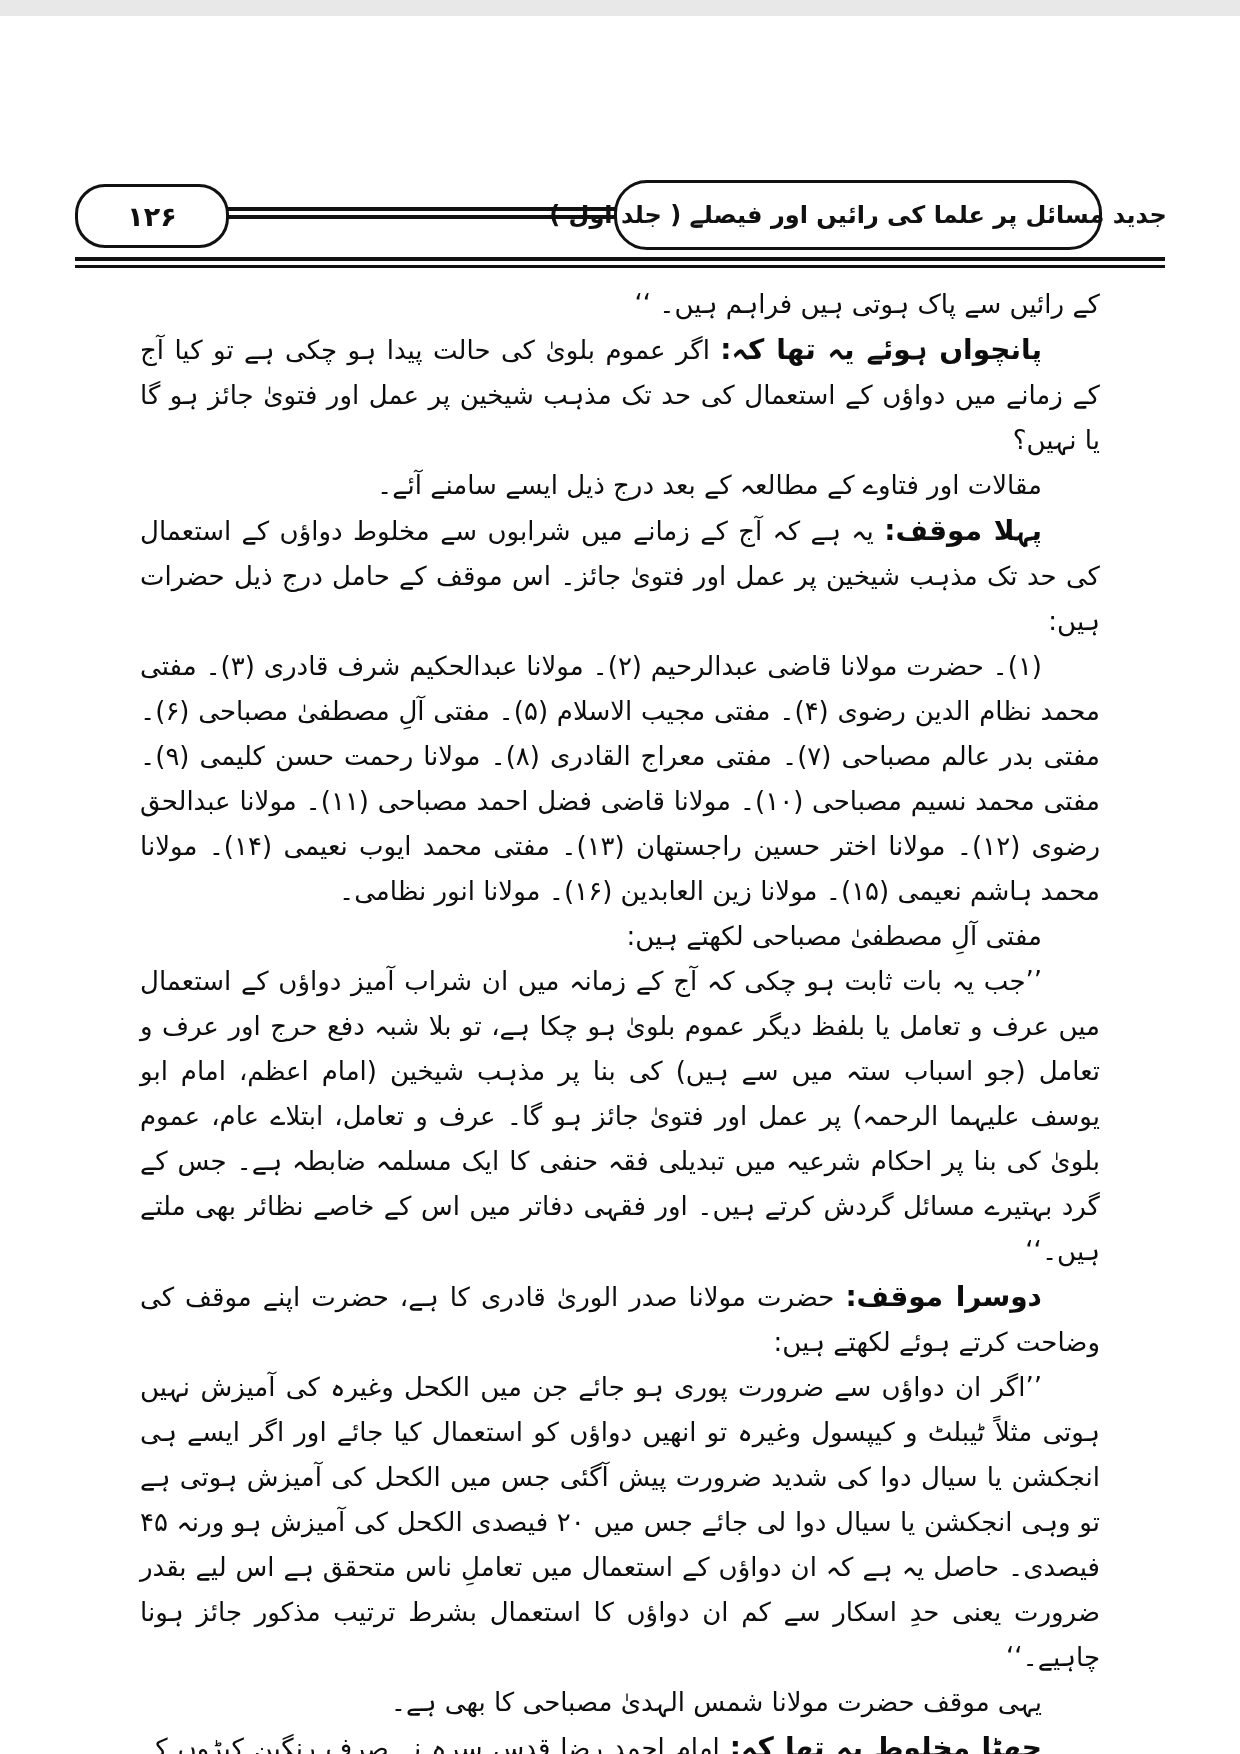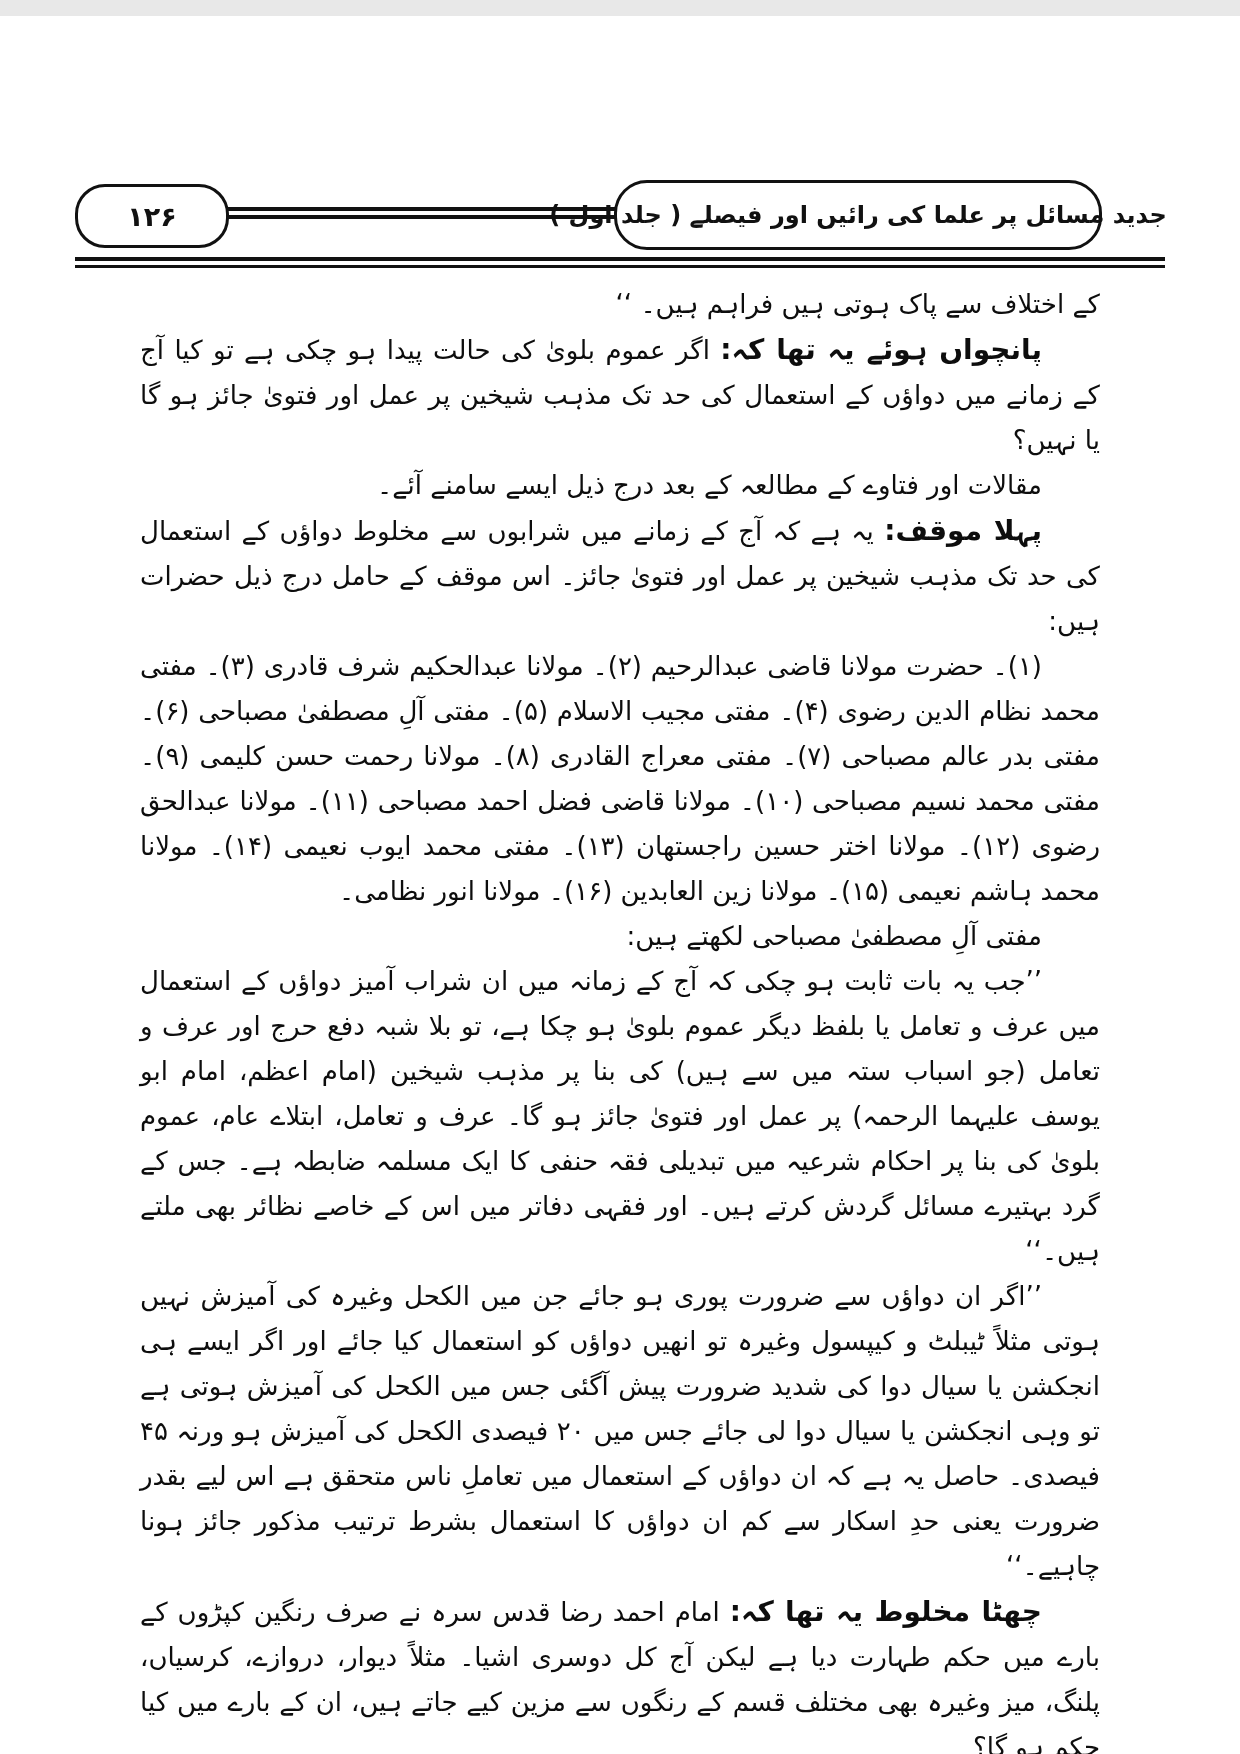--- a/index.html
+++ b/index.html
@@ -67,24 +67,26 @@
     <span>۱۲۶</span>
   </div>
 
   <div class="title-box">
     <span>جدید مسائل پر علما کی رائیں اور فیصلے ( جلد اول )</span>
   </div>
 
   <div class="double-rule"></div>
 
   <div class="body-text">
-      <p class=""><span>کے اختلاف سے پاک ہوتی ہیں فراہم ہیں۔ ‘‘</span></p>
+      <p class=""><span>کے رائیں سے پاک ہوتی ہیں فراہم ہیں۔ ‘‘</span></p>
       <p class="indent"><span class="lead">پانچواں ہوئے یہ تھا کہ:</span> <span>اگر عموم بلویٰ کی حالت پیدا ہو چکی ہے تو کیا آج کے زمانے میں دواؤں کے استعمال کی حد تک مذہب شیخین پر عمل اور فتویٰ جائز ہو گا یا نہیں؟</span></p>
       <p class="indent"><span>مقالات اور فتاوے کے مطالعہ کے بعد درج ذیل ایسے سامنے آئے۔</span></p>
       <p class="indent"><span class="lead">پہلا موقف:</span> <span>یہ ہے کہ آج کے زمانے میں شرابوں سے مخلوط دواؤں کے استعمال کی حد تک مذہب شیخین پر عمل اور فتویٰ جائز۔ اس موقف کے حامل درج ذیل حضرات ہیں:</span></p>
       <p class="indent"><span>(۱)۔ حضرت مولانا قاضی عبدالرحیم (۲)۔ مولانا عبدالحکیم شرف قادری (۳)۔ مفتی محمد نظام الدین رضوی (۴)۔ مفتی مجیب الاسلام (۵)۔ مفتی آلِ مصطفیٰ مصباحی (۶)۔ مفتی بدر عالم مصباحی (۷)۔ مفتی معراج القادری (۸)۔ مولانا رحمت حسن کلیمی (۹)۔ مفتی محمد نسیم مصباحی (۱۰)۔ مولانا قاضی فضل احمد مصباحی (۱۱)۔ مولانا عبدالحق رضوی (۱۲)۔ مولانا اختر حسین راجستھان (۱۳)۔ مفتی محمد ایوب نعیمی (۱۴)۔ مولانا محمد ہاشم نعیمی (۱۵)۔ مولانا زین العابدین (۱۶)۔ مولانا انور نظامی۔</span></p>
       <p class="indent"><span>مفتی آلِ مصطفیٰ مصباحی لکھتے ہیں:</span></p>
       <p class="indent"><span>’’جب یہ بات ثابت ہو چکی کہ آج کے زمانہ میں ان شراب آمیز دواؤں کے استعمال میں عرف و تعامل یا بلفظ دیگر عموم بلویٰ ہو چکا ہے، تو بلا شبہ دفع حرج اور عرف و تعامل (جو اسباب ستہ میں سے ہیں) کی بنا پر مذہب شیخین (امام اعظم، امام ابو یوسف علیہما الرحمہ) پر عمل اور فتویٰ جائز ہو گا۔ عرف و تعامل، ابتلاے عام، عموم بلویٰ کی بنا پر احکام شرعیہ میں تبدیلی فقہ حنفی کا ایک مسلمہ ضابطہ ہے۔ جس کے گرد بہتیرے مسائل گردش کرتے ہیں۔ اور فقہی دفاتر میں اس کے خاصے نظائر بھی ملتے ہیں۔‘‘</span></p>
+      <p class="indent"><span class="lead">دوسرا موقف:</span> <span>حضرت مولانا صدر الوریٰ قادری کا ہے، حضرت اپنے موقف کی وضاحت کرتے ہوئے لکھتے ہیں:</span></p>
       <p class="indent"><span>’’اگر ان دواؤں سے ضرورت پوری ہو جائے جن میں الکحل وغیرہ کی آمیزش نہیں ہوتی مثلاً ٹیبلٹ و کیپسول وغیرہ تو انھیں دواؤں کو استعمال کیا جائے اور اگر ایسے ہی انجکشن یا سیال دوا کی شدید ضرورت پیش آگئی جس میں الکحل کی آمیزش ہوتی ہے تو وہی انجکشن یا سیال دوا لی جائے جس میں ۲۰ فیصدی الکحل کی آمیزش ہو ورنہ ۴۵ فیصدی۔ حاصل یہ ہے کہ ان دواؤں کے استعمال میں تعاملِ ناس متحقق ہے اس لیے بقدر ضرورت یعنی حدِ اسکار سے کم ان دواؤں کا استعمال بشرط ترتیب مذکور جائز ہونا چاہیے۔‘‘</span></p>
+      <p class="indent"><span>یہی موقف حضرت مولانا شمس الہدیٰ مصباحی کا بھی ہے۔</span></p>
       <p class="indent"><span class="lead">چھٹا مخلوط یہ تھا کہ:</span> <span>امام احمد رضا قدس سرہ نے صرف رنگین کپڑوں کے بارے میں حکم طہارت دیا ہے لیکن آج کل دوسری اشیا۔ مثلاً دیوار، دروازے، کرسیاں، پلنگ، میز وغیرہ بھی مختلف قسم کے رنگوں سے مزین کیے جاتے ہیں، ان کے بارے میں کیا حکم ہو گا؟</span></p>
     </div>
 
 </div>
 
 </body></html>

